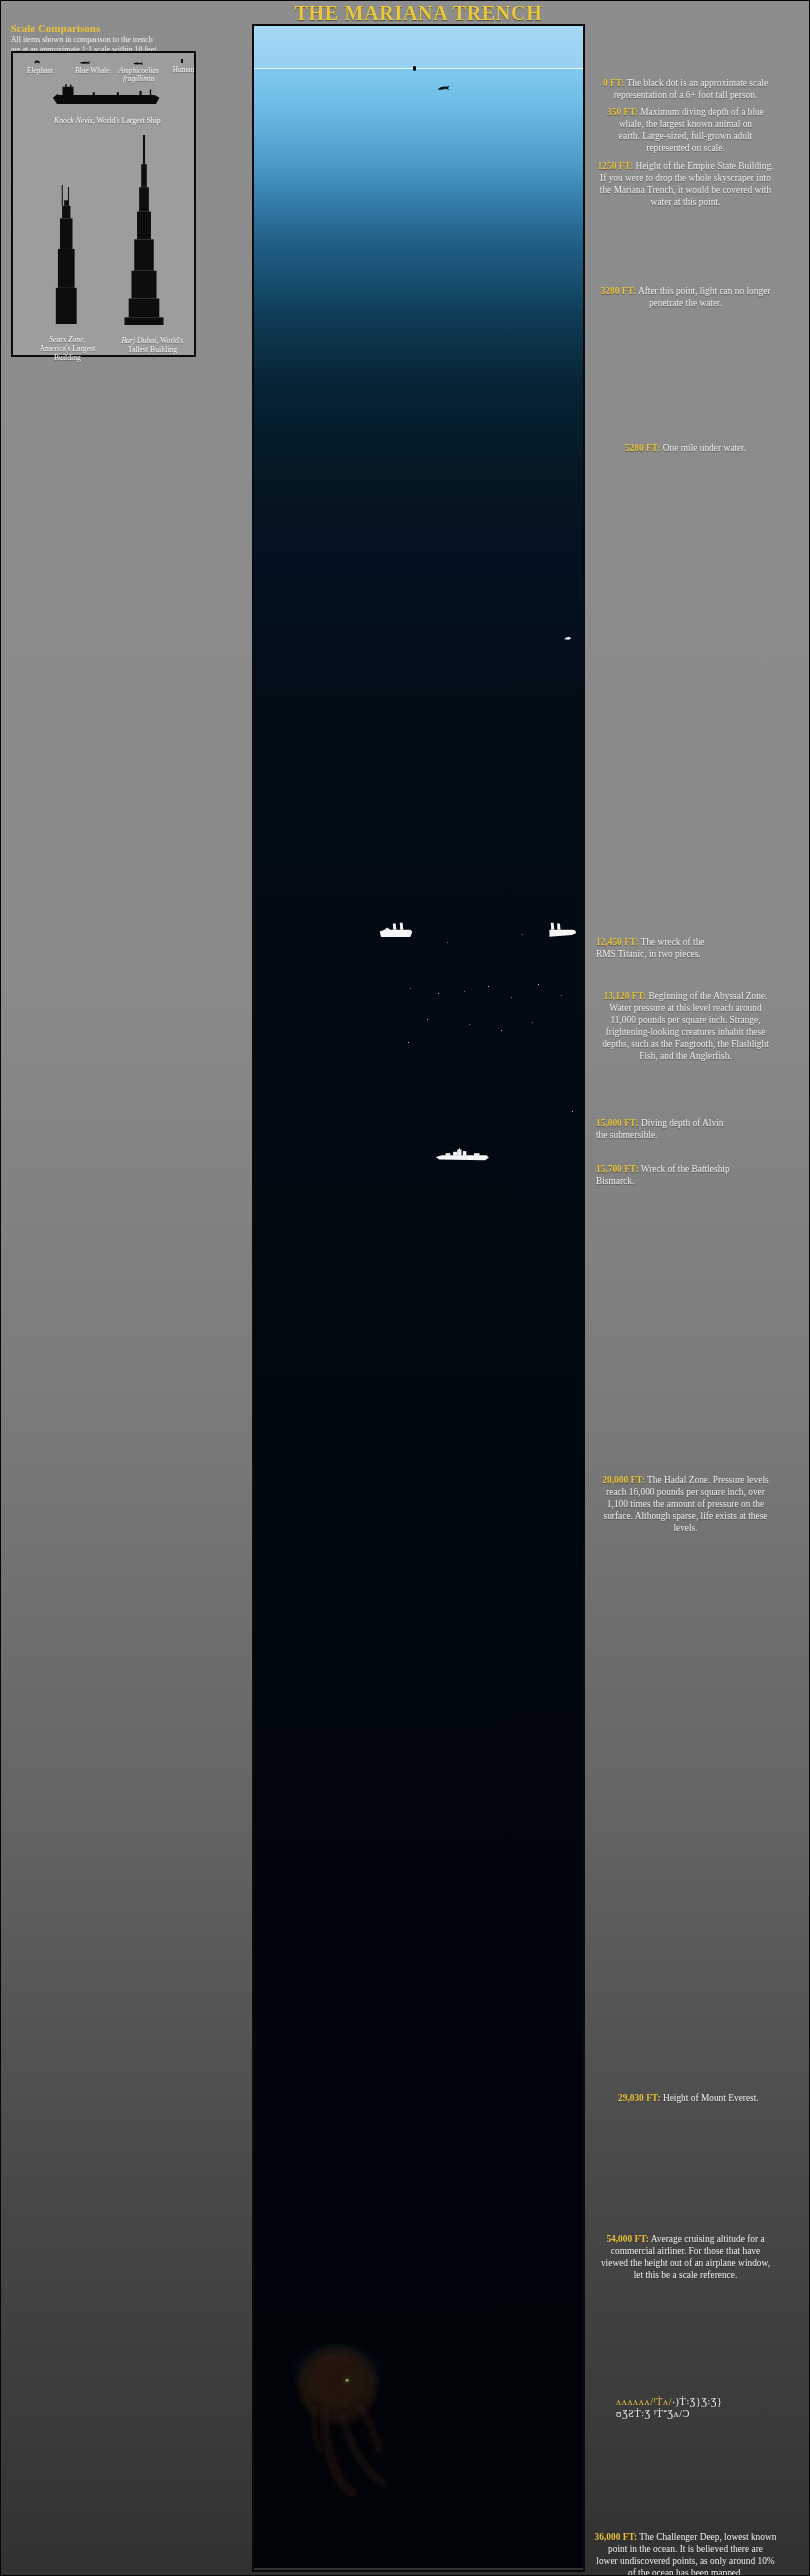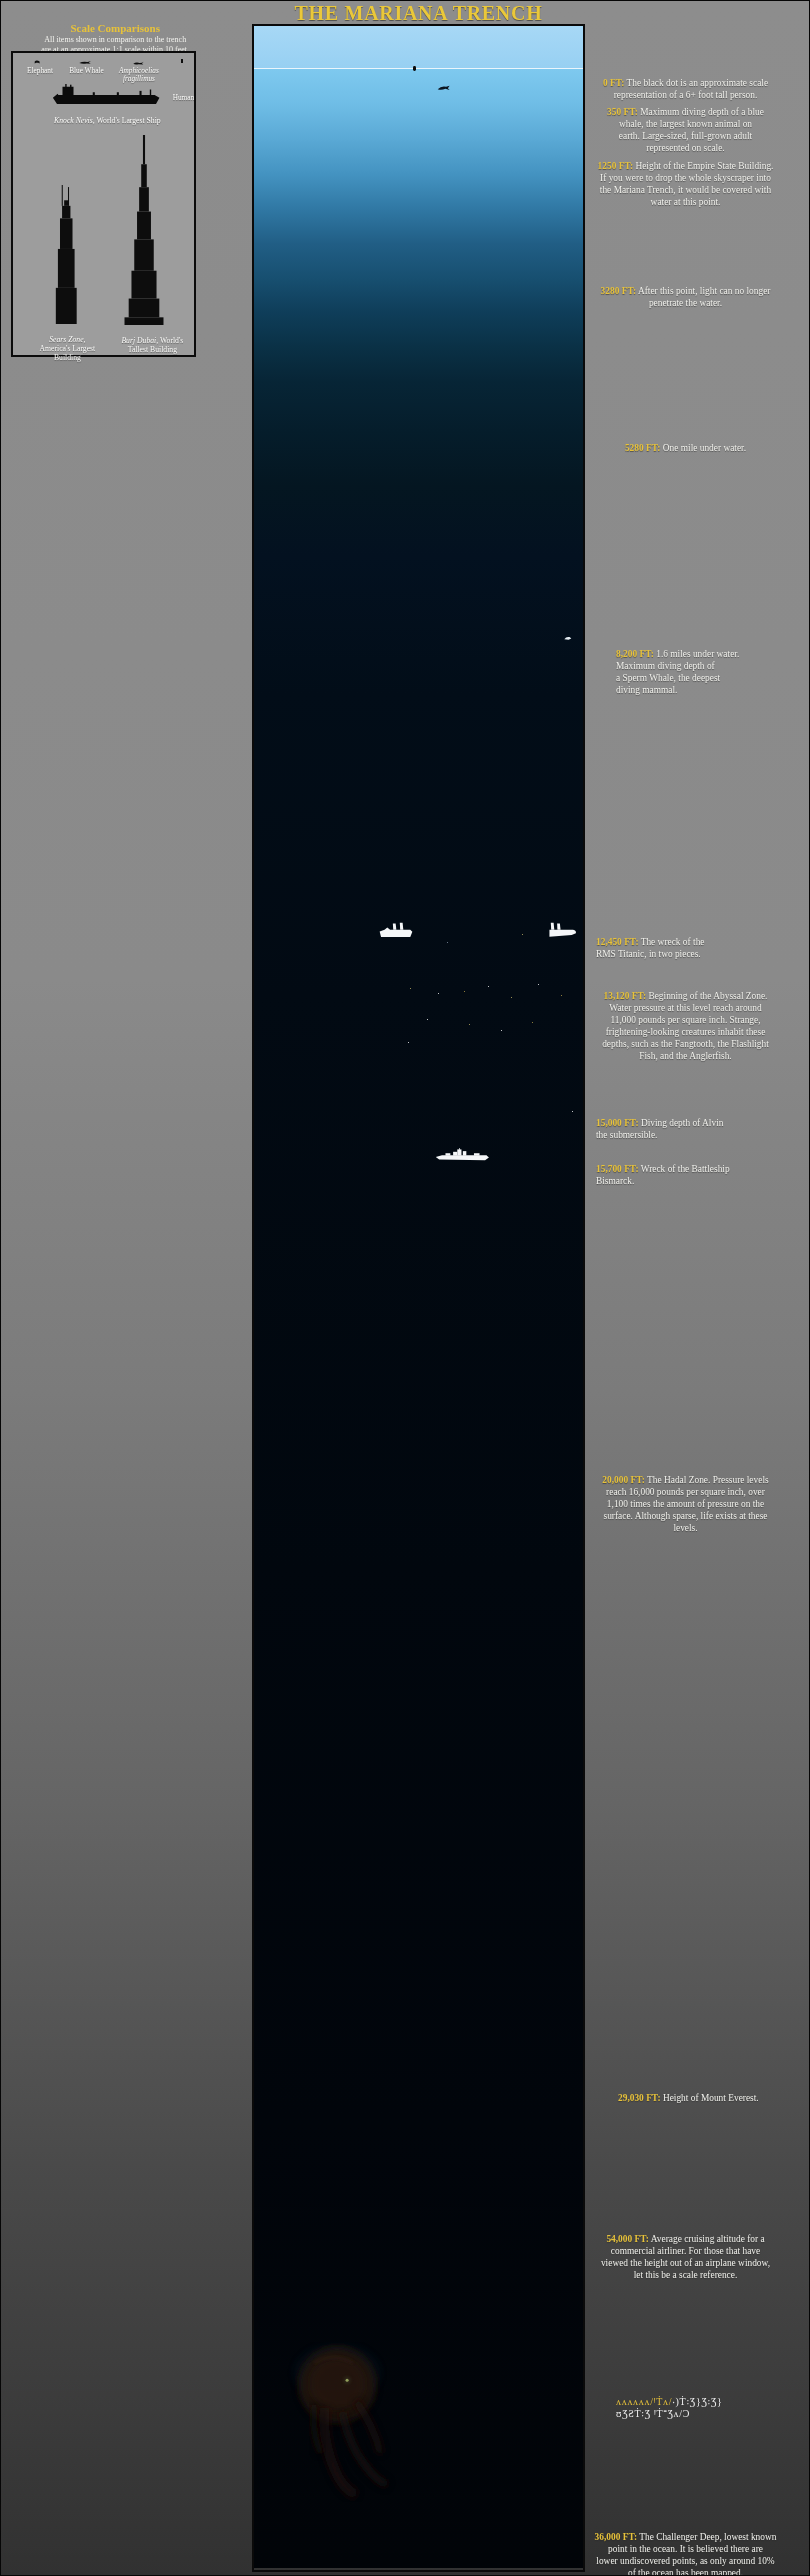--- a/index.html
+++ b/index.html
@@ -42,21 +42,21 @@
   }
   .ann.center{left:576px;width:217px;text-align:center;}
   .ann .ft{color:#e7c23a;font-weight:bold;}
   
   #cipher{
     left:615px;top:2382px;width:181px;color:#efefef;
     font-size:10px;line-height:12.5px;letter-spacing:0.7px;white-space:pre-line;
   }
   #cipher .yel{color:#e7c23a;}
   
-  #scale-panel{left:9.7px;top:21px;width:209px;color:#f2f2ee;text-align:center;font-family:Liberation Serif, serif;}
+  #scale-panel{left:9.7px;top:21px;width:209px;color:#f2f2ee;text-align:left;font-family:Liberation Serif, serif;}
   #scale-title{font-size:11px;font-weight:bold;color:#e7c23a;}
   #scale-sub{font-size:8px;line-height:9.7px;white-space:pre-line;margin-top:1.4px;}
   #scale-box{
     position:absolute;left:10.4px;top:50px;width:185px;height:306px;
     box-sizing:border-box;border:2.8px solid #0b0b0b;background:#9d9d9d;
   }
   .mini-label{
     position:absolute;color:#fdfdfb;font-size:7.3px;line-height:8px;
     text-align:center;white-space:pre-line;text-shadow:0 0.7px 0.7px rgba(60,60,60,.6);
   }
@@ -160,24 +160,24 @@
     </svg>
     <svg class="abs" style="left:66px;top:8.4px;" width="12.5" height="3.5" viewBox="0 0 18 5">
       <path d="M0.5,3 Q5,0.5 12,1.5 L17,0.5 L14,2.5 L17,4 L11,3.5 Q5,4.5 0.5,3 Z" fill="#0d0d0d"></path>
     </svg>
     <svg class="abs" style="left:120px;top:7.7px;" width="11" height="4.2" viewBox="0 0 16 6">
       <path d="M0.5,4 Q4,1.5 8,2.5 Q12,3.5 15.5,1 L13,3.5 L15,5 L8,4.5 Q3,5.5 0.5,4 Z" fill="#0d0d0d"></path>
     </svg>
     <div class="abs" style="left:168px;top:6.3px;width:1.4px;height:4.2px;background:#0d0d0d;"></div>
 
     <div class="mini-label" style="left:5.6px;top:14px;width:42px;">Elephant</div>
-    <div class="mini-label" style="left:50px;top:14px;width:46px;">Blue Whale</div>
+    <div class="mini-label" style="left:50px;top:14px;width:46px;text-align:right;">Blue Whale</div>
     <div class="mini-label" style="left:103px;top:14px;width:45px;font-style:italic;"><span>Amphicoelias
 fragillimus</span></div>
-    <div class="mini-label" style="left:149px;top:13.2px;width:42px;margin-top:28px;">Human</div>
+    <div class="mini-label" style="left:149px;top:13.2px;width:42px;">Human</div>
 
     <svg class="abs" style="left:38px;top:31px;" width="111" height="22" viewBox="0 0 160 32">
       <path d="M2,20 L9,14 L10,16 L150,16 L157,20 L152,29 L8,29 Z" fill="#0b0b0b"></path>
       <rect x="16" y="4" width="16" height="12" fill="#0b0b0b"></rect>
       <rect x="20" y="0" width="2" height="6" fill="#0b0b0b"></rect>
       <rect x="27" y="1" width="2" height="5" fill="#0b0b0b"></rect>
       <rect x="60" y="12" width="3" height="4" fill="#0b0b0b"></rect>
       <rect x="95" y="12" width="3" height="4" fill="#0b0b0b"></rect>
       <rect x="128" y="10" width="3" height="6" fill="#0b0b0b"></rect>
       <rect x="143" y="8" width="2" height="8" fill="#0b0b0b"></rect>
@@ -234,26 +234,20 @@
 the Mariana Trench, it would be covered with
 water at this point.</span>
   </div>
   <div class="ann center" style="top:272px;text-align:center;">
     <span class="ft">3280 FT:</span><span> After this point, light can no longer
 penetrate the water.</span>
   </div>
   <div class="ann center" style="top:429px;">
     <span class="ft">5280 FT:</span><span> One mile under water.</span>
   </div>
-  <div class="ann" style="left:615px;top:635px;width:146px;">
-    <span class="ft">8,200 FT:</span><span> 1.6 miles under water.
-Maximum diving depth of
-a Sperm Whale, the deepest
-diving mammal.</span>
-  </div>
   <div class="ann" style="left:595px;top:923px;width:139px;">
     <span class="ft">12,450 FT:</span><span> The wreck of the
 RMS Titanic, in two pieces.</span>
   </div>
   <div class="ann center" style="top:977px;">
     <span class="ft">13,120 FT:</span><span> Beginning of the Abyssal Zone.
 Water pressure at this level reach around
 11,000 pounds per square inch. Strange,
 frightening-looking creatures inhabit these
 depths, such as the Fangtooth, the Flashlight

